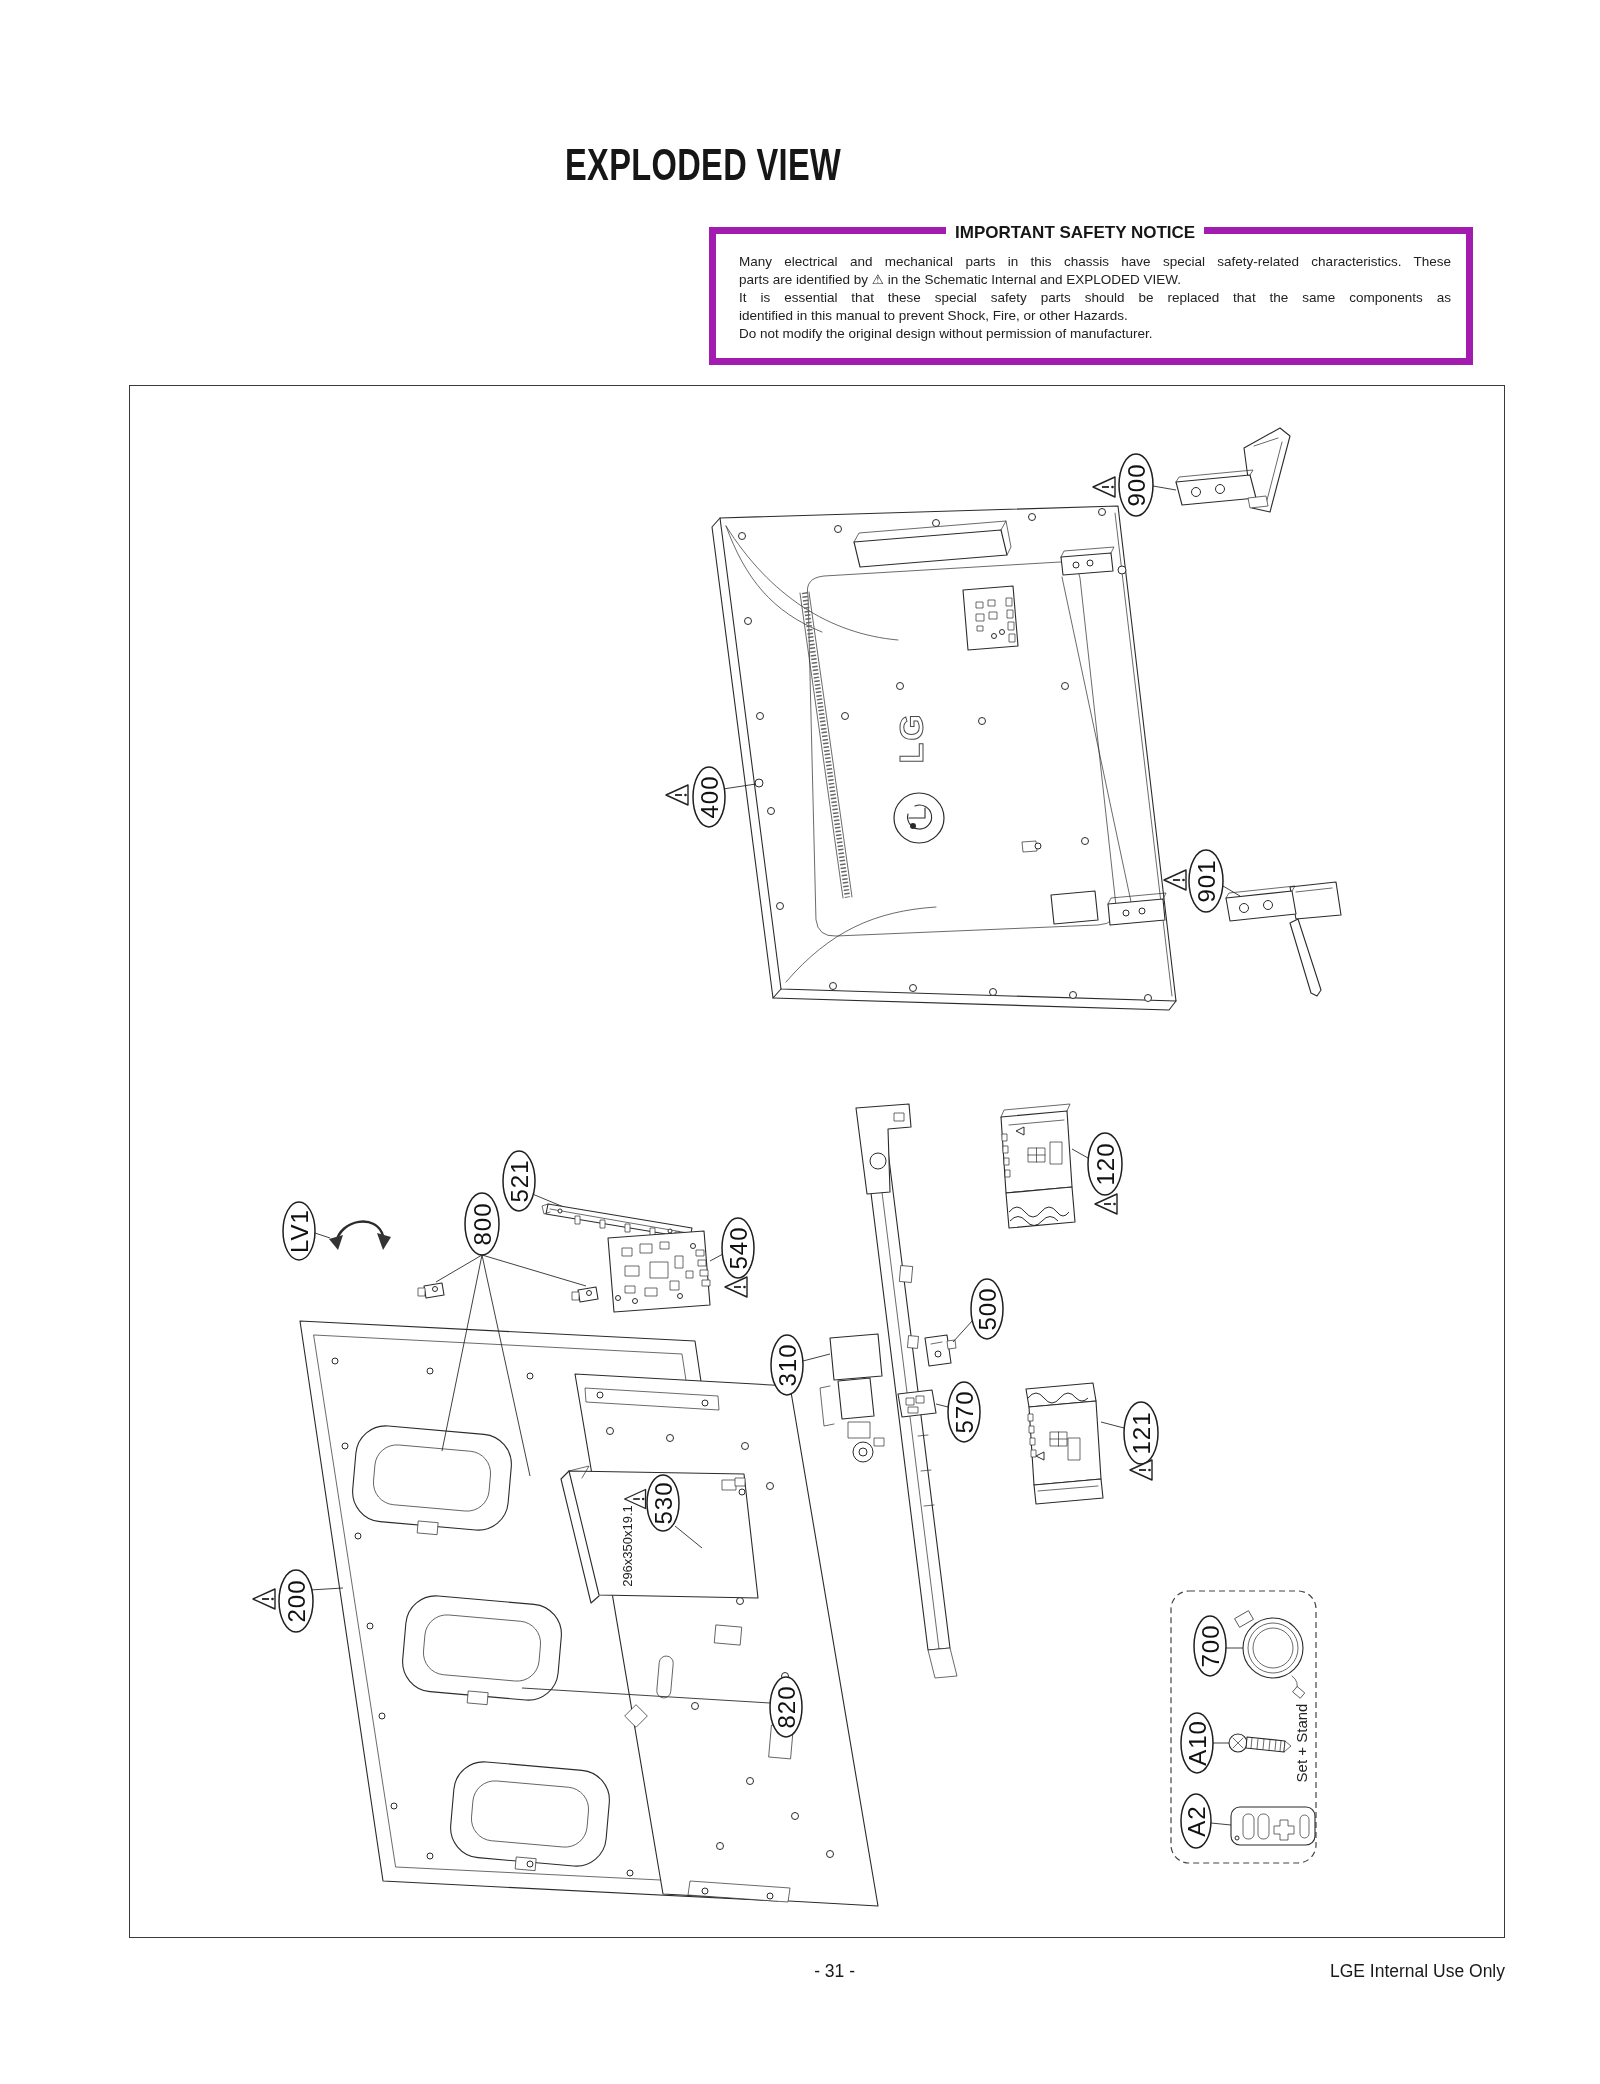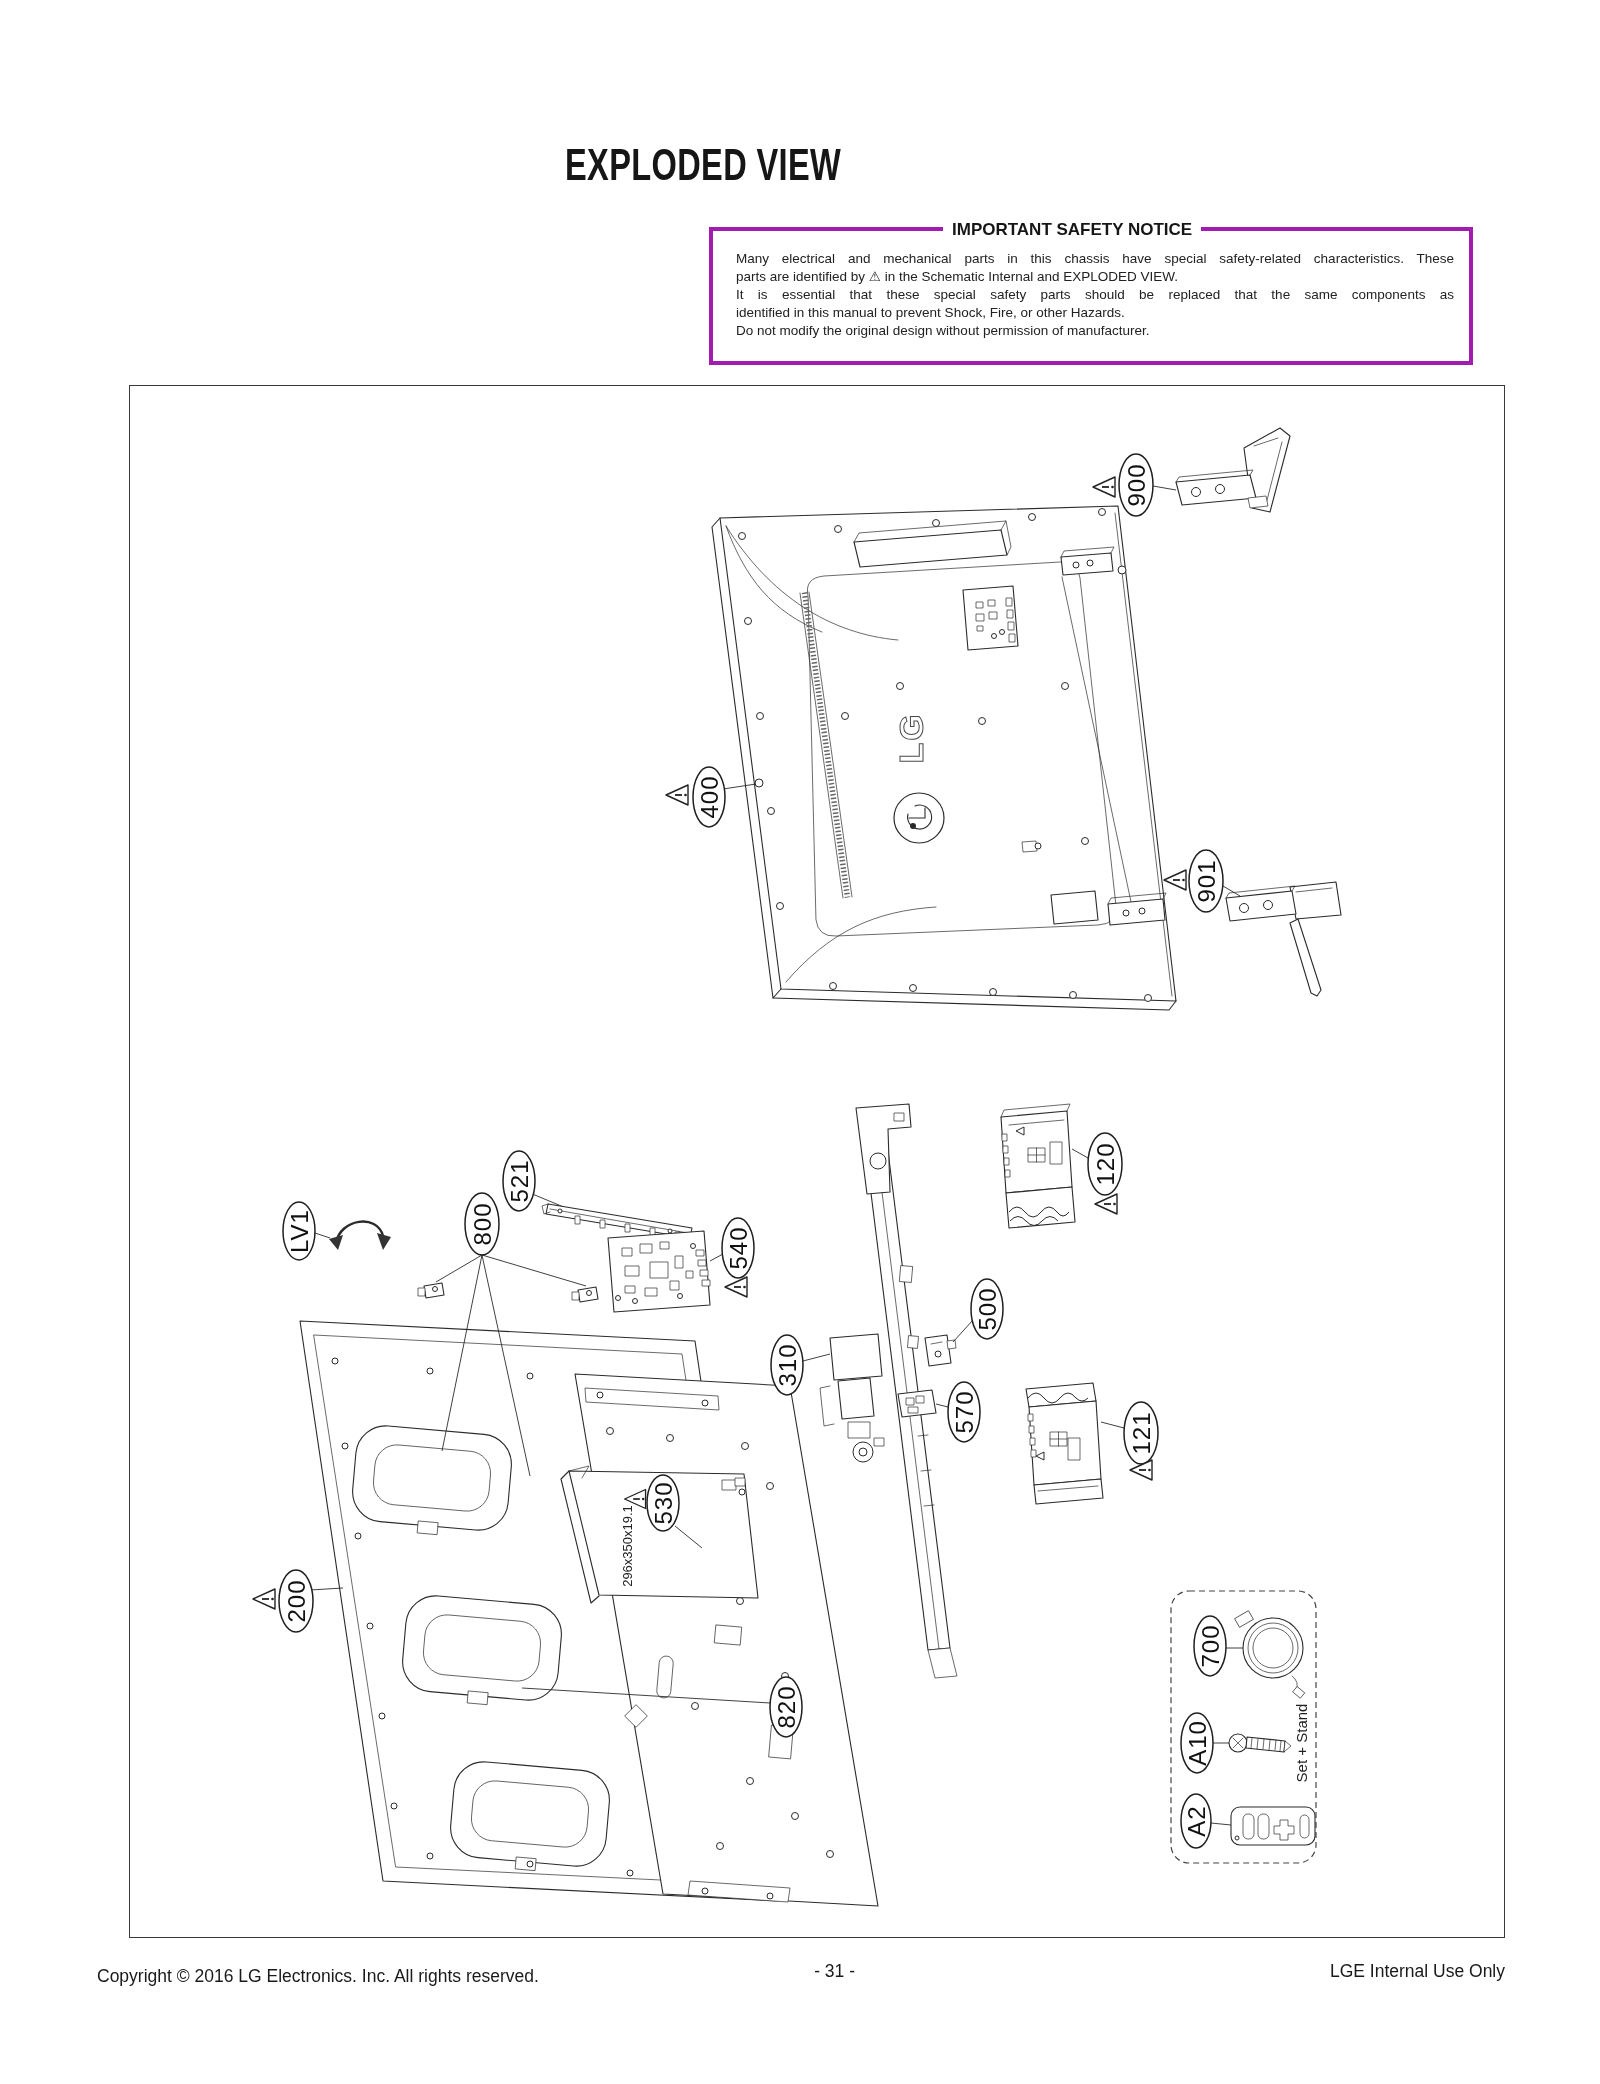--- a/index.html
+++ b/index.html
@@ -7,21 +7,21 @@
     width:1600px; height:2084px; position:relative; background:#ffffff;
     font-family:"Liberation Sans", sans-serif; color:#1a1a1a; overflow:hidden;
   }
   .abs { position:absolute; }
   .page-title {
     left:565px; top:140px; font-size:44px; font-weight:bold; white-space:nowrap;
     transform:scaleX(0.74); transform-origin:0 50%; letter-spacing:0.5px; color:#161616;
   }
   .notice {
     left:709px; top:227px; width:764px; height:138px; box-sizing:border-box;
-    border:4px solid #a21caf; background:#fff;
+    border:7px solid #a21caf; background:#fff;
   }
   .notice-title {
     position:absolute; top:-11px; left:230px; background:#fff; padding:0 9px;
     font-size:17px; font-weight:bold; white-space:nowrap; color:#161616;
   }
   .notice-body { padding:19px 15px 0 15px; font-size:13.5px; line-height:18px; color:#222;margin-left:8px; }
   .jline { text-align:justify; text-align-last:justify; }
   .diagram-box {
     left:129px; top:385px; width:1376px; height:1553px; box-sizing:border-box;
     border:1.6px solid #3a3a3a; background:#fff;
@@ -486,16 +486,15 @@
       <g class="lbl" transform="translate(1066,1435)">
         <ellipse rx="15" ry="27"></ellipse>
         <text transform="rotate(-90)">A2</text>
       </g>
     </g>
   </g>
 </svg>
 </div>
 
 <div class="abs f-left">
-  <div>Copyright  © 2016 LG Electronics. Inc. All rights reserved.</div>
 </div>
 <div class="abs f-center">- 31 -</div>
 <div class="abs f-right">LGE Internal Use Only</div>
 
 </body></html>

